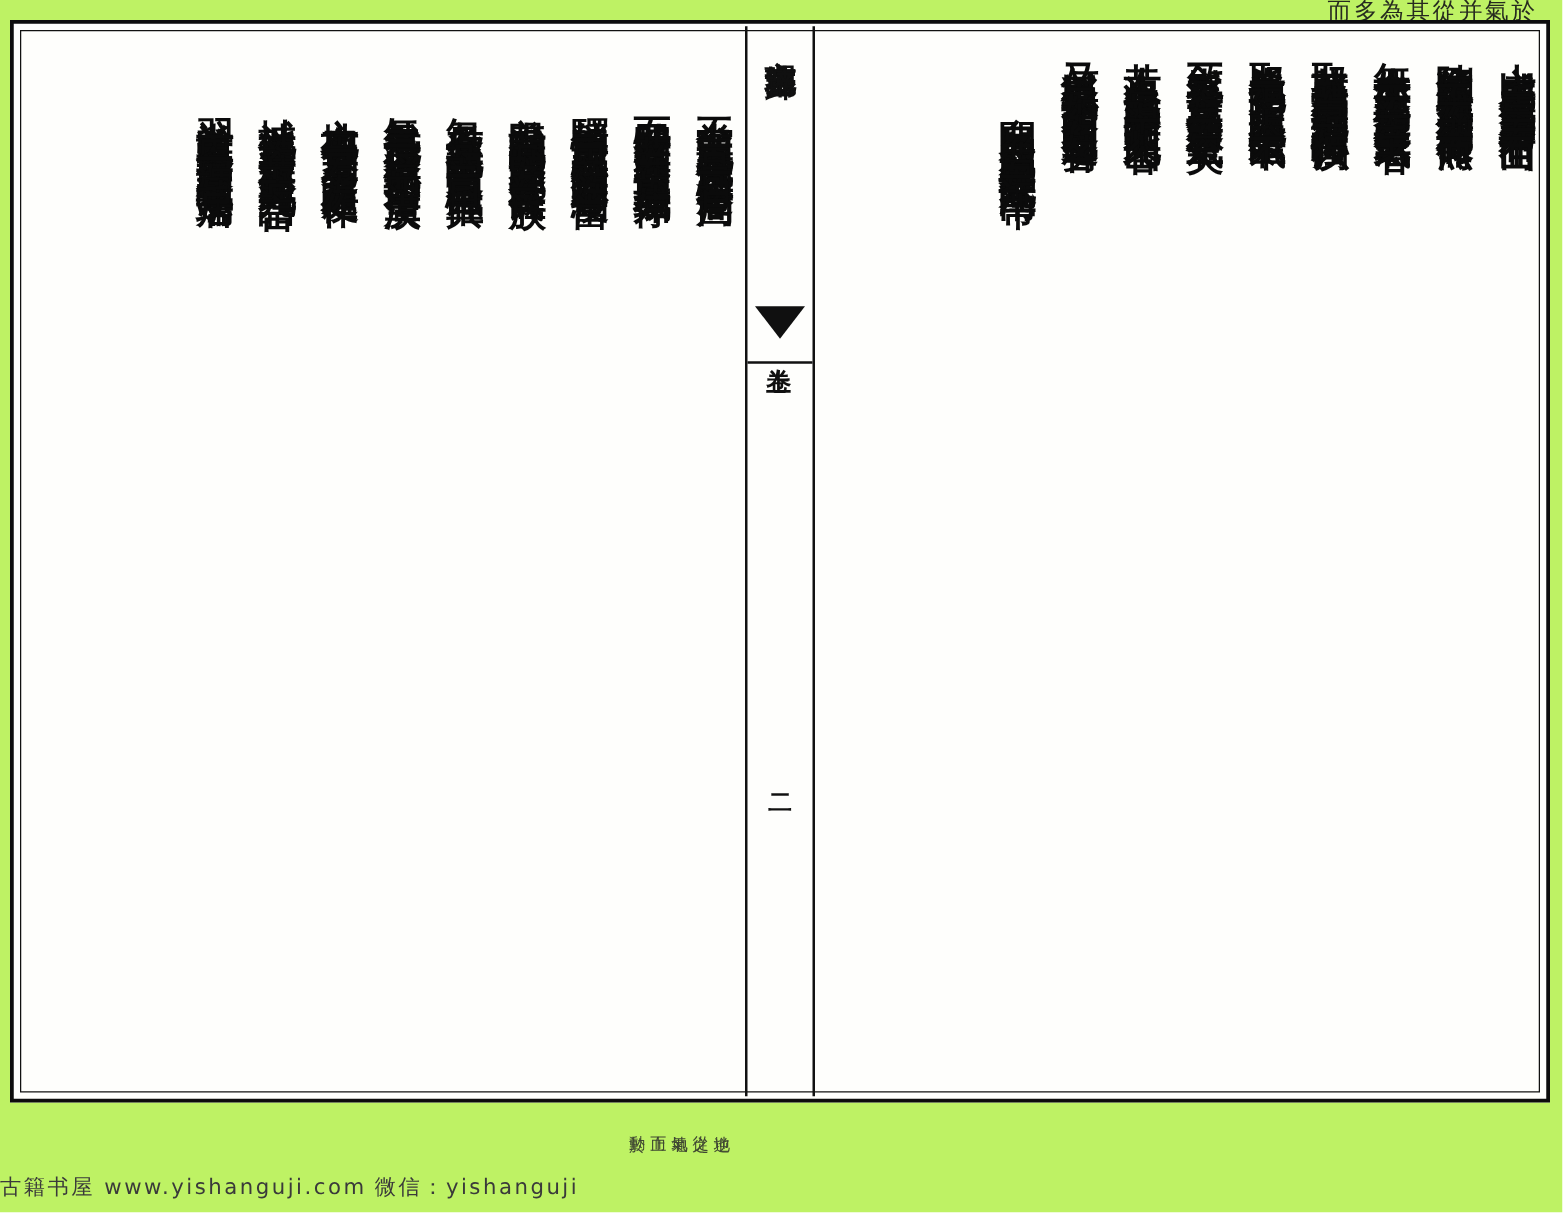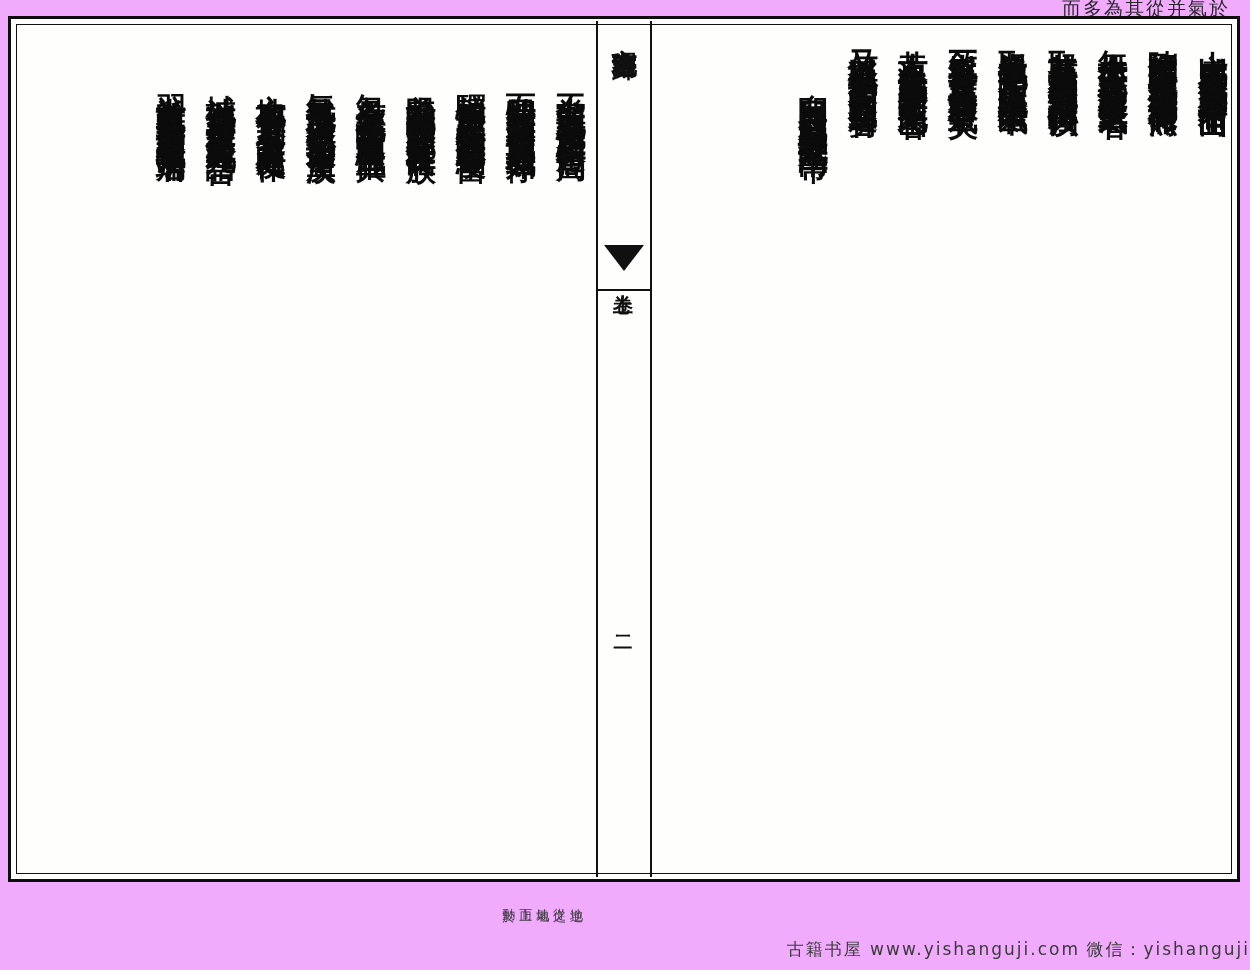--- a/index.html
+++ b/index.html
@@ -4,21 +4,21 @@
 <style>
   html, body {
     margin: 0;
     padding: 0;
     background: #ffffff;
   }
   #page {
     position: relative;
     width: 1250px;
     height: 970px;
-    background: #f0abfc;
+    background: #bef264;
     overflow: hidden;
     font-family: "DejaVu Serif", "Liberation Serif", serif;
   }
 
   
   .top-strip {
     position: absolute;
     left: 830px;
     top: -4px;
     width: 400px;
@@ -161,21 +161,21 @@
     color: #2a2a2a;
     height: 62px;
   }
 
   
   .watermark {
     position: absolute;
     left: 0;
     top: 938px;
     width: 1250px;
-    text-align: right;
+    text-align: left;
     font-family: "DejaVu Sans", "Liberation Sans", sans-serif;
     font-size: 17px;
     color: #3a3a3a;
     letter-spacing: 1px;
   }
   .watermark .cjk { letter-spacing: 2px; }
 </style>
 </head>
 <body>
 

